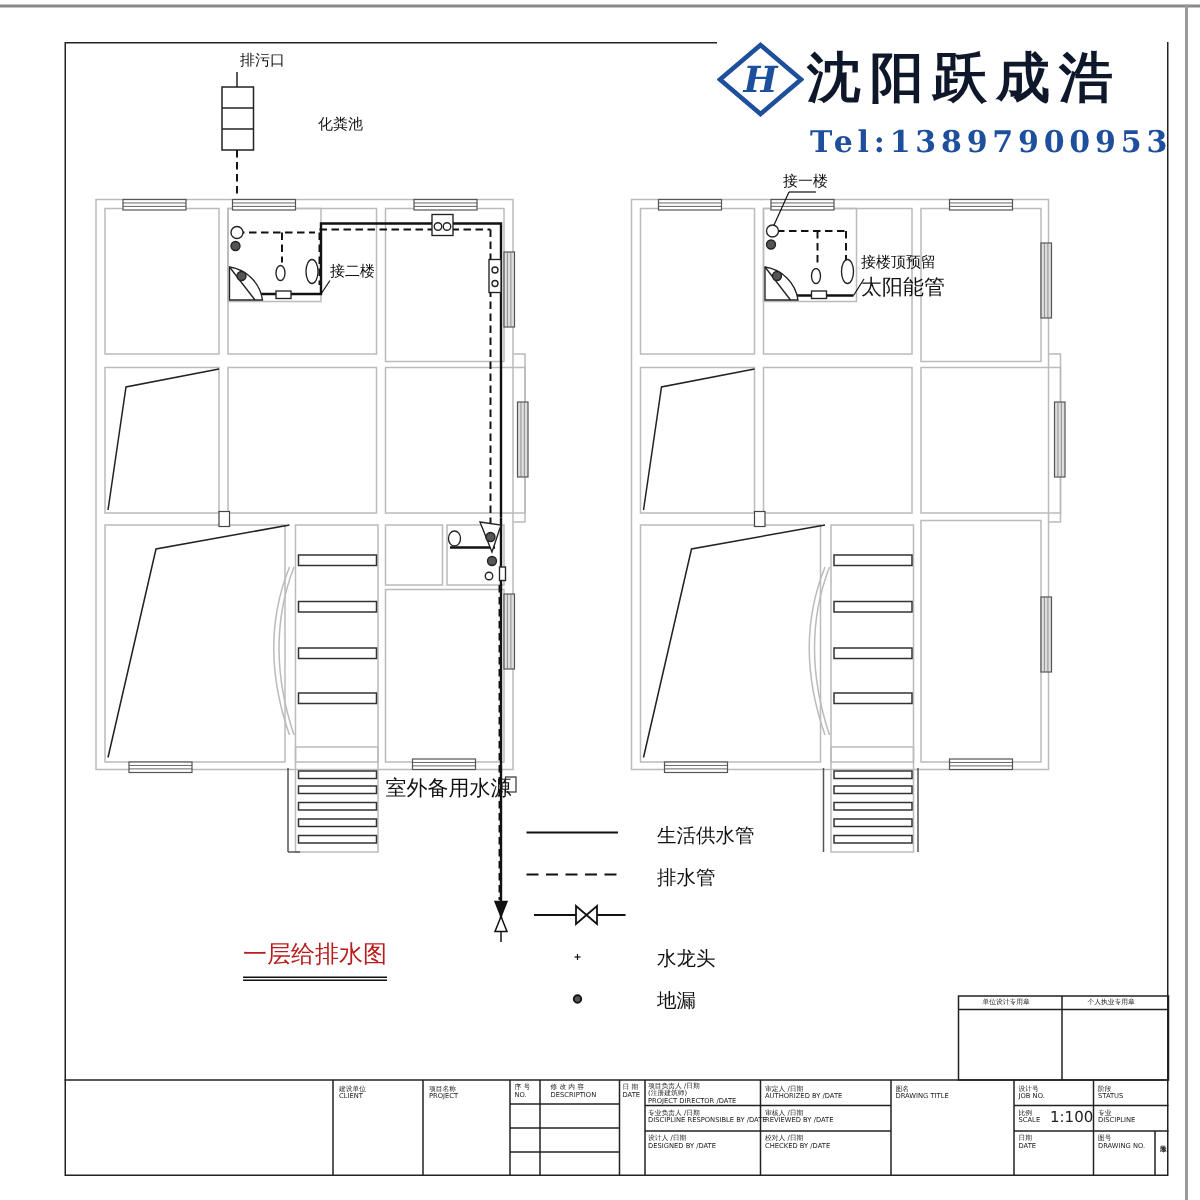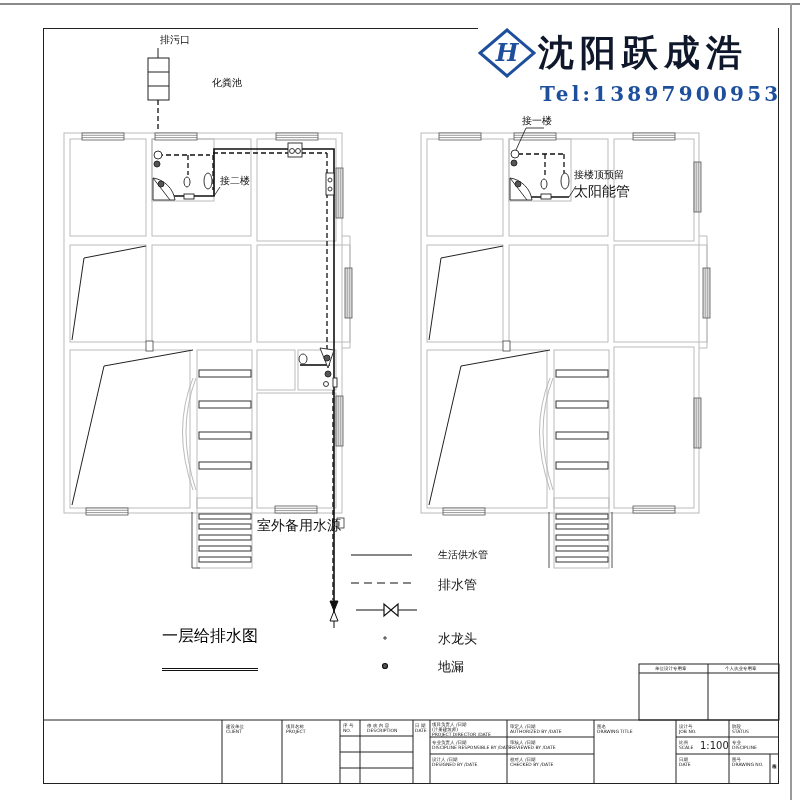--- a/index.html
+++ b/index.html
@@ -7,21 +7,21 @@
   .sheet{position:absolute;left:0;top:0;width:800px;height:800px;}
   .outer-top{position:absolute;left:0;top:3px;width:800px;height:2px;background:#8a8a8a;}
   .outer-right{position:absolute;left:790px;top:3px;width:2px;height:797px;background:#9a9a9a;}
   .frame{position:absolute;left:43px;top:28px;width:736px;height:756px;border:1.5px solid #222;box-sizing:border-box;}
   .logo{position:absolute;left:478px;top:24px;width:300px;height:90px;background:#fff;}
   .logo-mark{position:absolute;left:0;top:4px;width:58px;height:50px;}
   .logo-name{position:absolute;left:60px;top:2px;font-family:"DejaVu Serif",serif;font-weight:bold;color:#0f172a;font-size:36px;letter-spacing:6px;white-space:nowrap;line-height:52px;}
   .logo-tel{position:absolute;left:62px;top:58px;font-family:"DejaVu Serif",serif;font-weight:bold;color:#1e4f9c;font-size:20px;letter-spacing:3.2px;white-space:nowrap;}
   svg.plan{position:absolute;left:0;top:0;}
   .lbl{position:absolute;font-family:"DejaVu Sans",sans-serif;color:#111;white-space:nowrap;}
-  .title{position:absolute;font-family:"DejaVu Sans",sans-serif;font-size:16px;color:#000000;white-space:nowrap;padding-bottom:21px;border-bottom:3px double #111;}
+  .title{position:absolute;font-family:"DejaVu Sans",sans-serif;font-size:16px;color:#b91c1c;white-space:nowrap;padding-bottom:4px;border-bottom:3px double #111;}
   .tb{position:absolute;font-size:4.5px;line-height:5px;color:#222;white-space:nowrap;}
   .scale{position:absolute;font-size:10px;color:#222;}
 </style>
 </head>
 <body>
 
 <div class="sheet">
   <div class="outer-top"></div>
   <div class="outer-right"></div>
   <div class="frame"></div>
@@ -260,21 +260,21 @@
   <div class="lbl" style="left:160px;top:33px;font-size:10px;">排污口</div>
   <div class="lbl" style="left:168px;top:76px;font-size:10px;margin-left:44px;">化粪池</div>
   <div class="lbl" style="left:220px;top:174px;font-size:10px;">接二楼</div>
   <div class="lbl" style="left:257px;top:517px;font-size:14px;">室外备用水源</div>
   <div class="title" style="left:162px;top:626px;">一层给排水图</div>
 
   <div class="lbl" style="left:522px;top:114px;font-size:10px;">接一楼</div>
   <div class="lbl" style="left:574px;top:168px;font-size:10px;">接楼顶预留</div>
   <div class="lbl" style="left:574px;top:183px;font-size:14px;">太阳能管</div>
 
-  <div class="lbl" style="left:438px;top:548px;font-size:10px;">生活供水管</div>
+  <div class="lbl" style="left:438px;top:548px;font-size:13px;">生活供水管</div>
   <div class="lbl" style="left:438px;top:576px;font-size:13px;">排水管</div>
   <div class="lbl" style="left:438px;top:630px;font-size:13px;">水龙头</div>
   <div class="lbl" style="left:438px;top:658px;font-size:13px;">地漏</div>
 
   <div class="tb" style="left:655px;top:666px;">单位设计专用章</div>
   <div class="tb" style="left:725px;top:666px;">个人执业专用章</div>
 
   <div class="tb" style="left:226px;top:724px;white-space:pre;">建设单位
 CLIENT</div>
   <div class="tb" style="left:286px;top:724px;white-space:pre;">项目名称

